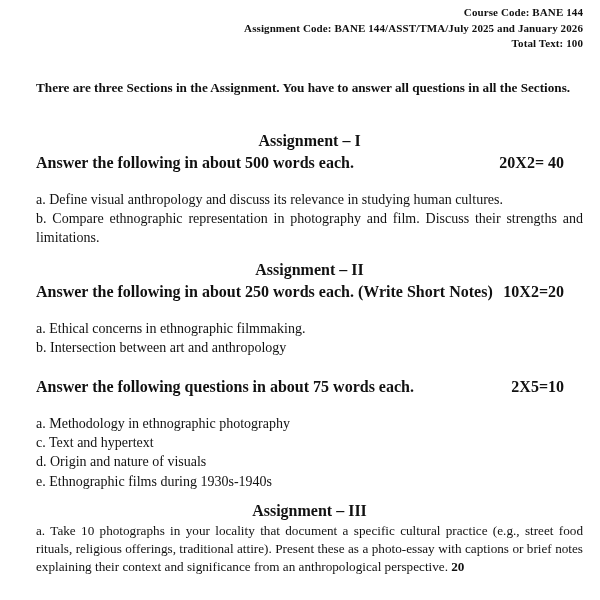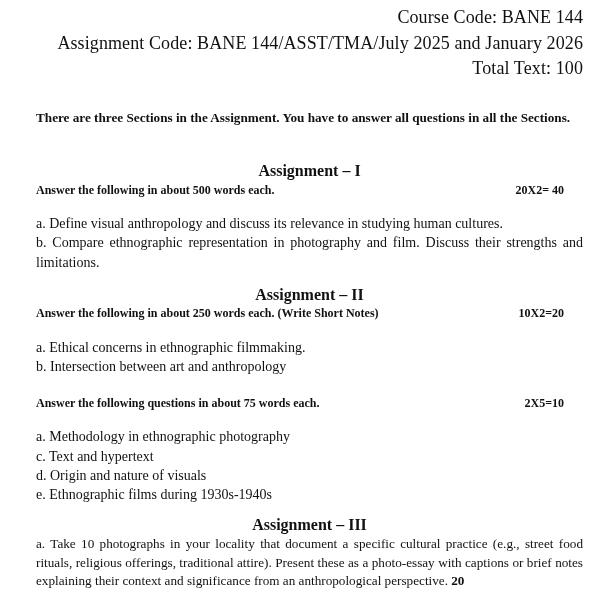--- a/index.html
+++ b/index.html
@@ -18,22 +18,22 @@
     position: relative;
     width: 600px;
     height: 600px;
     box-sizing: border-box;
     padding: 0 17px 0 36px;
     overflow: hidden;
   }
   .header-block {
     padding-top: 5px;
     text-align: right;
-    font-weight: normal;
-    font-size: 18px;
+    font-weight: bold;
+    font-size: 11px;
     line-height: 1.42;
     letter-spacing: 0.1px;
   }
   .header-line { white-space: nowrap; }
 
   .intro {
     font-weight: bold;
     font-size: 13.2px;
     line-height: 1.40;
     text-align: justify;
@@ -44,21 +44,21 @@
     text-align: center;
     font-weight: bold;
     font-size: 16px;
     line-height: 1.35;
   }
 
   .instruction-row {
     display: flex;
     align-items: center;
     font-weight: bold;
-    font-size: 12px;
+    font-size: 16px;
     line-height: 1.35;
   }
   .instruction-text { flex: 0 0 auto; }
   .instruction-marks {
     margin-left: auto;
     padding-right: 19px;
     white-space: nowrap;
   }
 
   .qlist {

